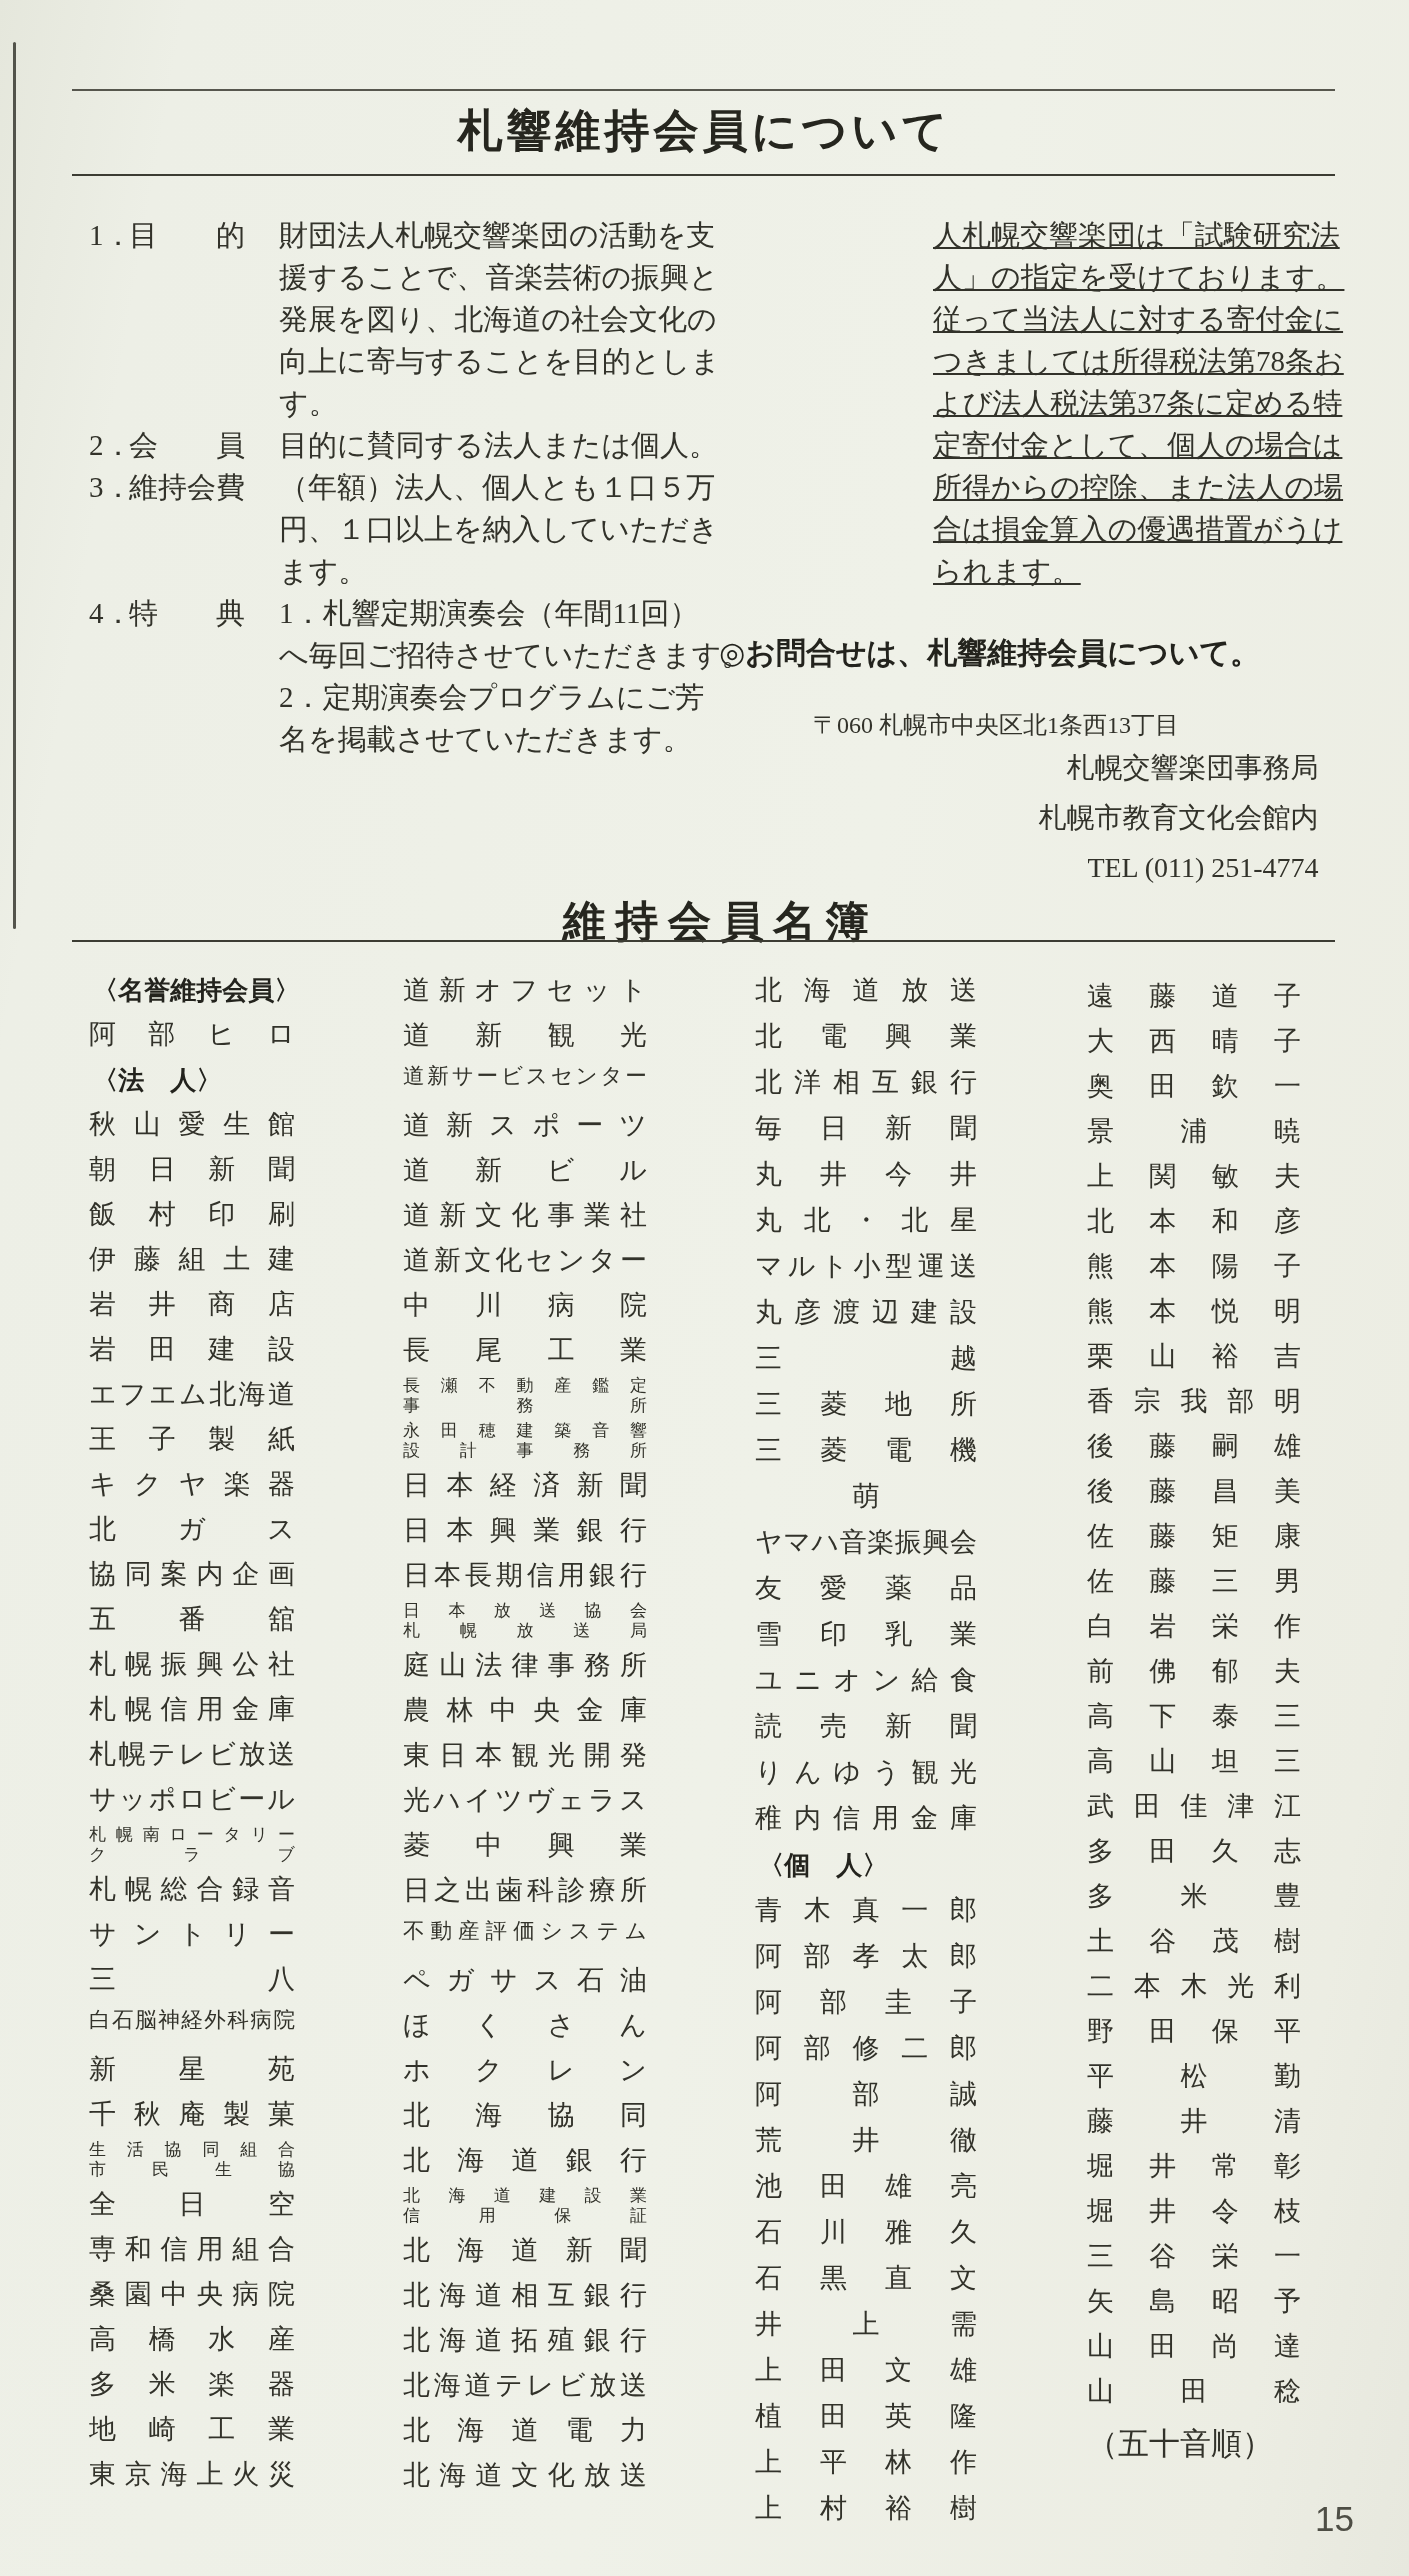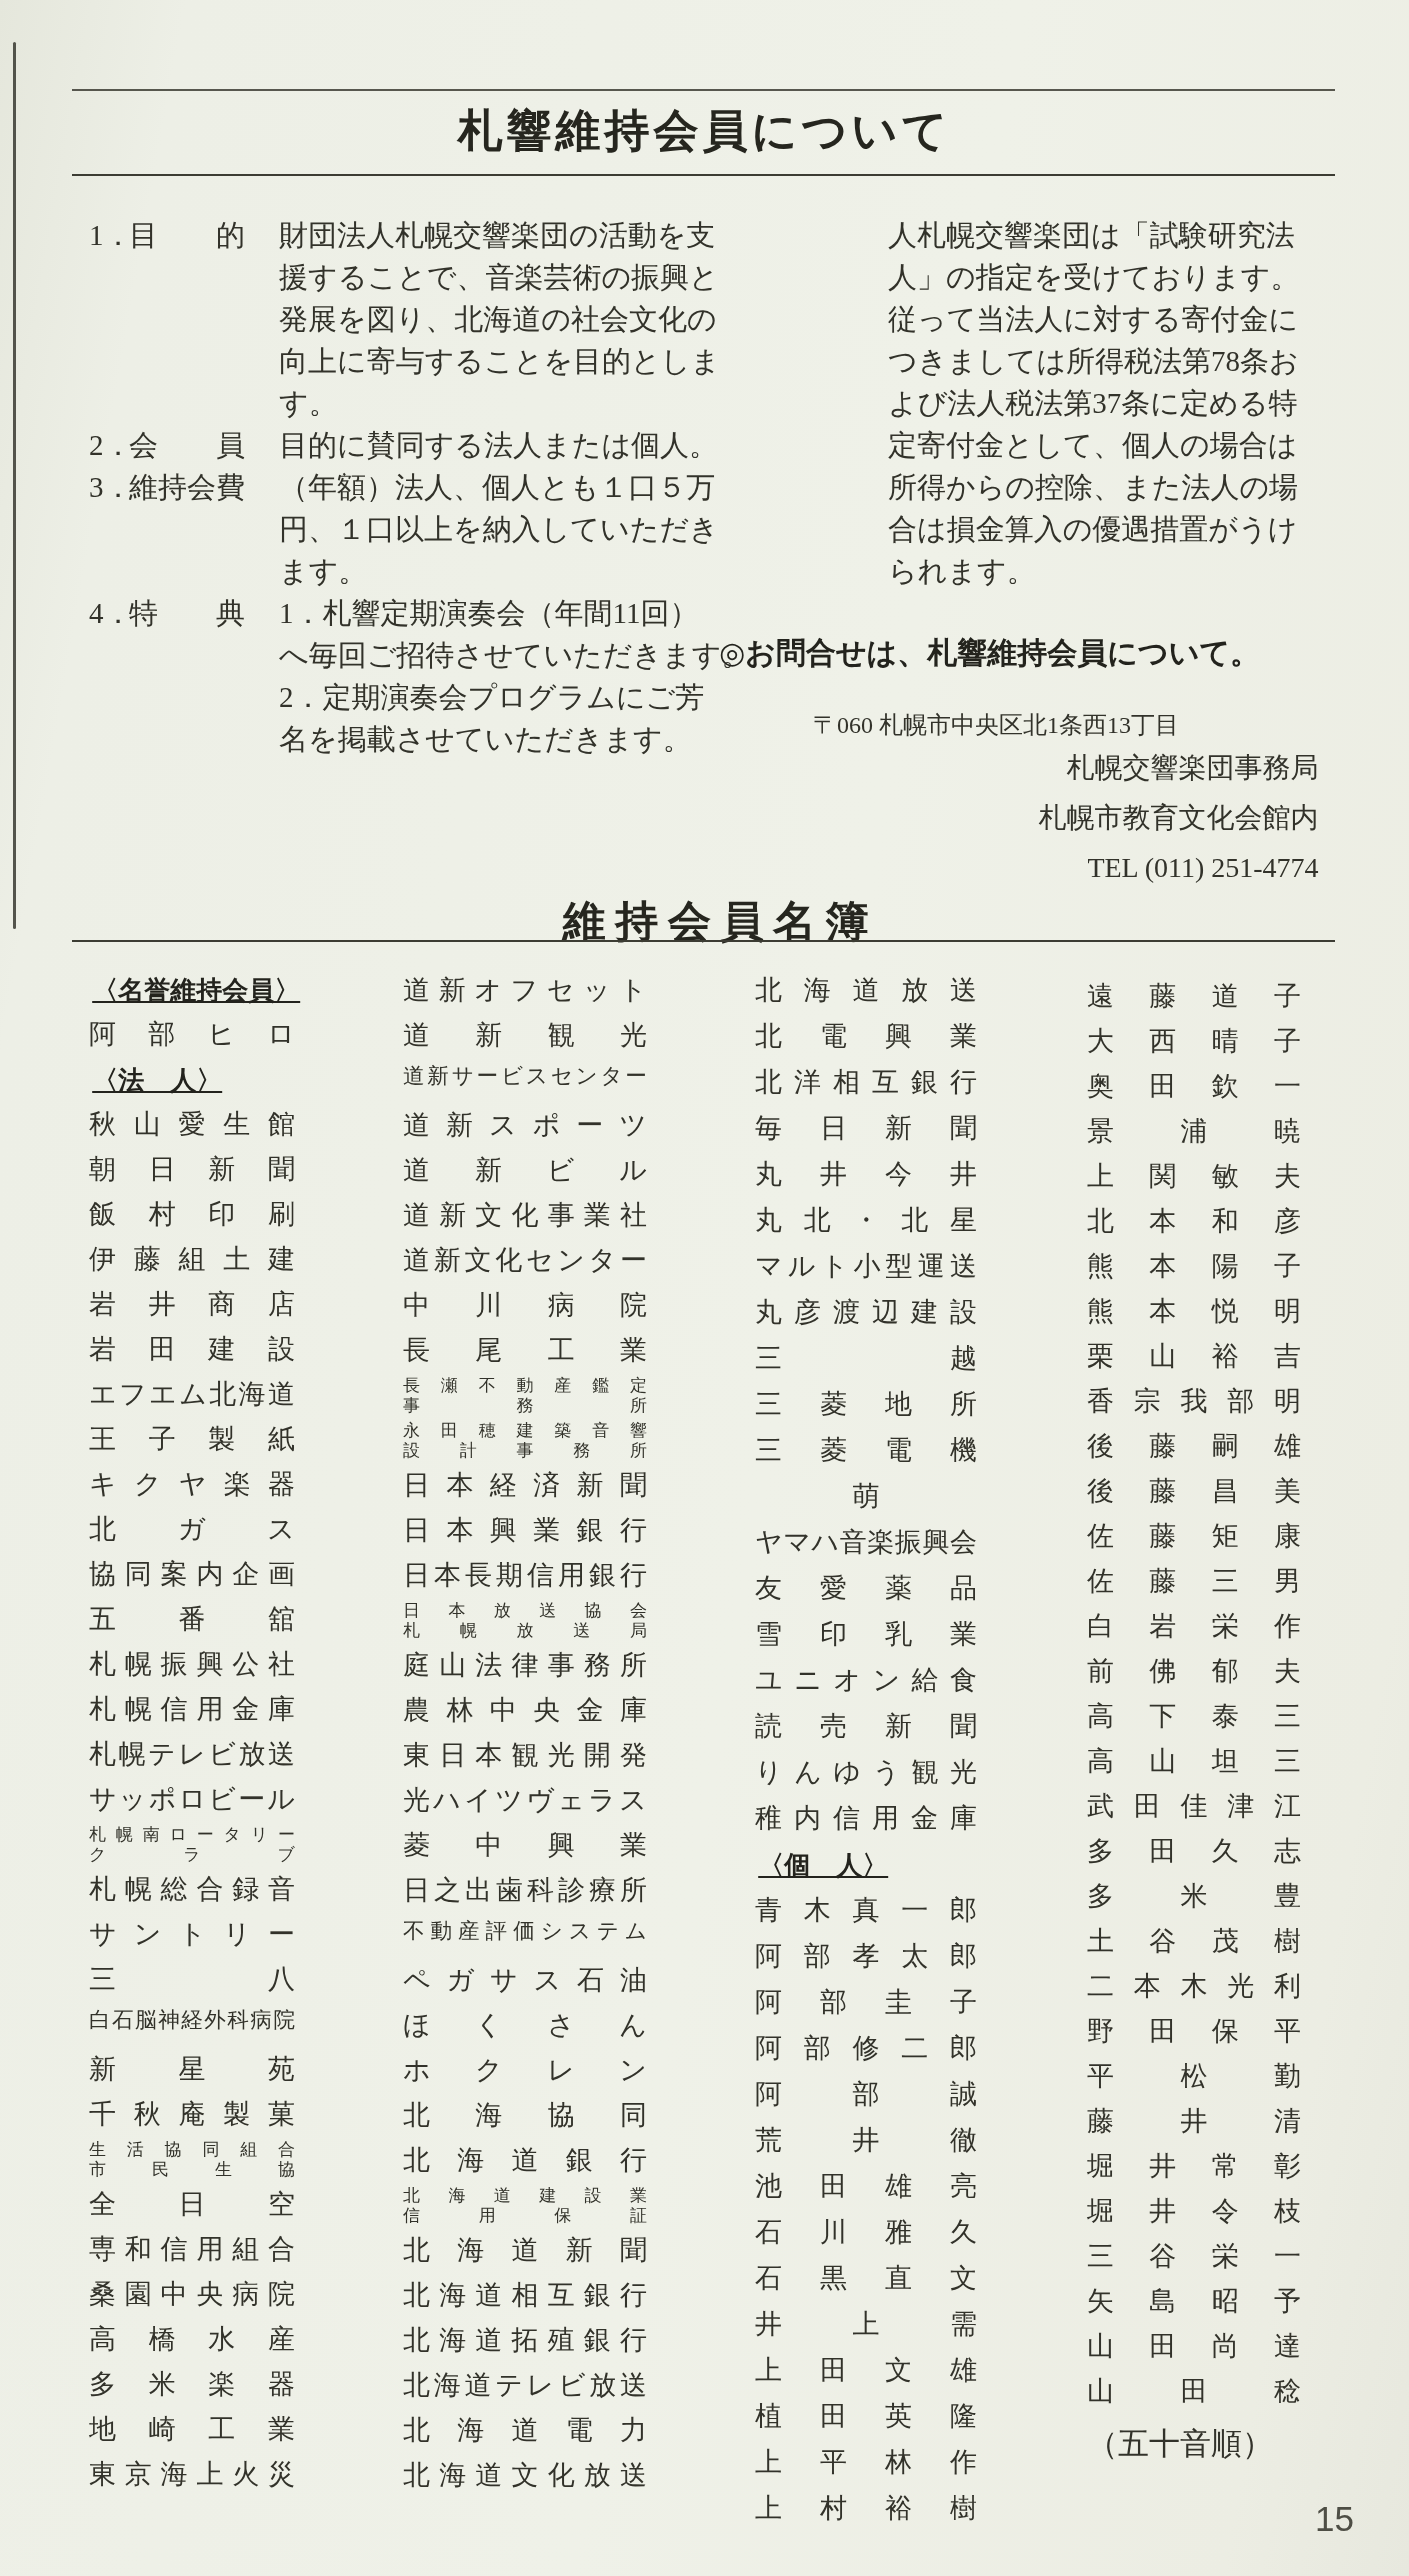--- a/index.html
+++ b/index.html
@@ -37,40 +37,40 @@
     position:absolute;left:89px;top:214px;width:663px;
     font-size:29px;line-height:42px;
   }
   .about-item{display:flex;align-items:flex-start;}
   .about-item .no{width:40px;flex:none;}
   .about-item .label{width:120px;flex:none;margin-right:30px;white-space:pre;}
   .about-item .itext{width:471px;white-space:pre-line;}
   .about-item .subs{width:479px;}
   .about-item .sub{white-space:pre-line;}
   .about-right{
-    position:absolute;left:888px;top:214px;width:415px;
-    font-size:29px;line-height:42px;white-space:pre-line;
+    position:absolute;left:933px;top:214px;width:415px;
+    font-size:29px;line-height:42px;white-space:pre-line;text-decoration:underline;
   }
   .contact{position:absolute;left:719px;top:633px;width:606px;}
   .c-head{
     font-family:"Liberation Sans","DejaVu Sans",sans-serif;
     font-weight:700;font-size:30px;color:#23231d;
   }
   .c-addr{margin-top:35px;padding-left:94px;font-size:24px;font-family:Liberation Serif, serif;}
   .c-lines{margin-top:1.6px;text-align:right;padding-right:6.4px;font-size:28px;line-height:50px;}
   
   .roster-col{position:absolute;}
   .col-0{left:89px;top:968px;width:206px;--pitch:45px;}
   .col-1{left:403px;top:969px;width:244px;--pitch:45px;}
   .col-2{left:755px;top:969px;width:222px;--pitch:46px;}
   .col-3{left:1087px;top:975px;width:214px;--pitch:45px;}
   .row{height:var(--pitch);box-sizing:border-box;padding-top:4.8px;overflow:visible;}
   .row.header{
     font-family:"Liberation Sans","DejaVu Sans",sans-serif;
-    font-weight:700;font-size:26px;color:#23231d;padding-left:3.2px;white-space:pre;text-decoration:underline;
+    font-weight:700;font-size:26px;color:#23231d;padding-left:3.2px;white-space:pre;
   }
   .row.note{font-size:31px;text-align:left;padding-top:8px;}
   .jline{display:flex;justify-content:space-between;font-size:27px;line-height:1.2;}
   .jline.one{justify-content:center;}
   .jline.sm{font-size:21.6px;}
   .row.small2{padding-top:2.4px;}
   .row.small2 .jline{font-size:17px;line-height:20px;}
   .page-num{
     position:absolute;left:1315px;top:2499px;
     font-family:"Liberation Sans","DejaVu Sans",sans-serif;

